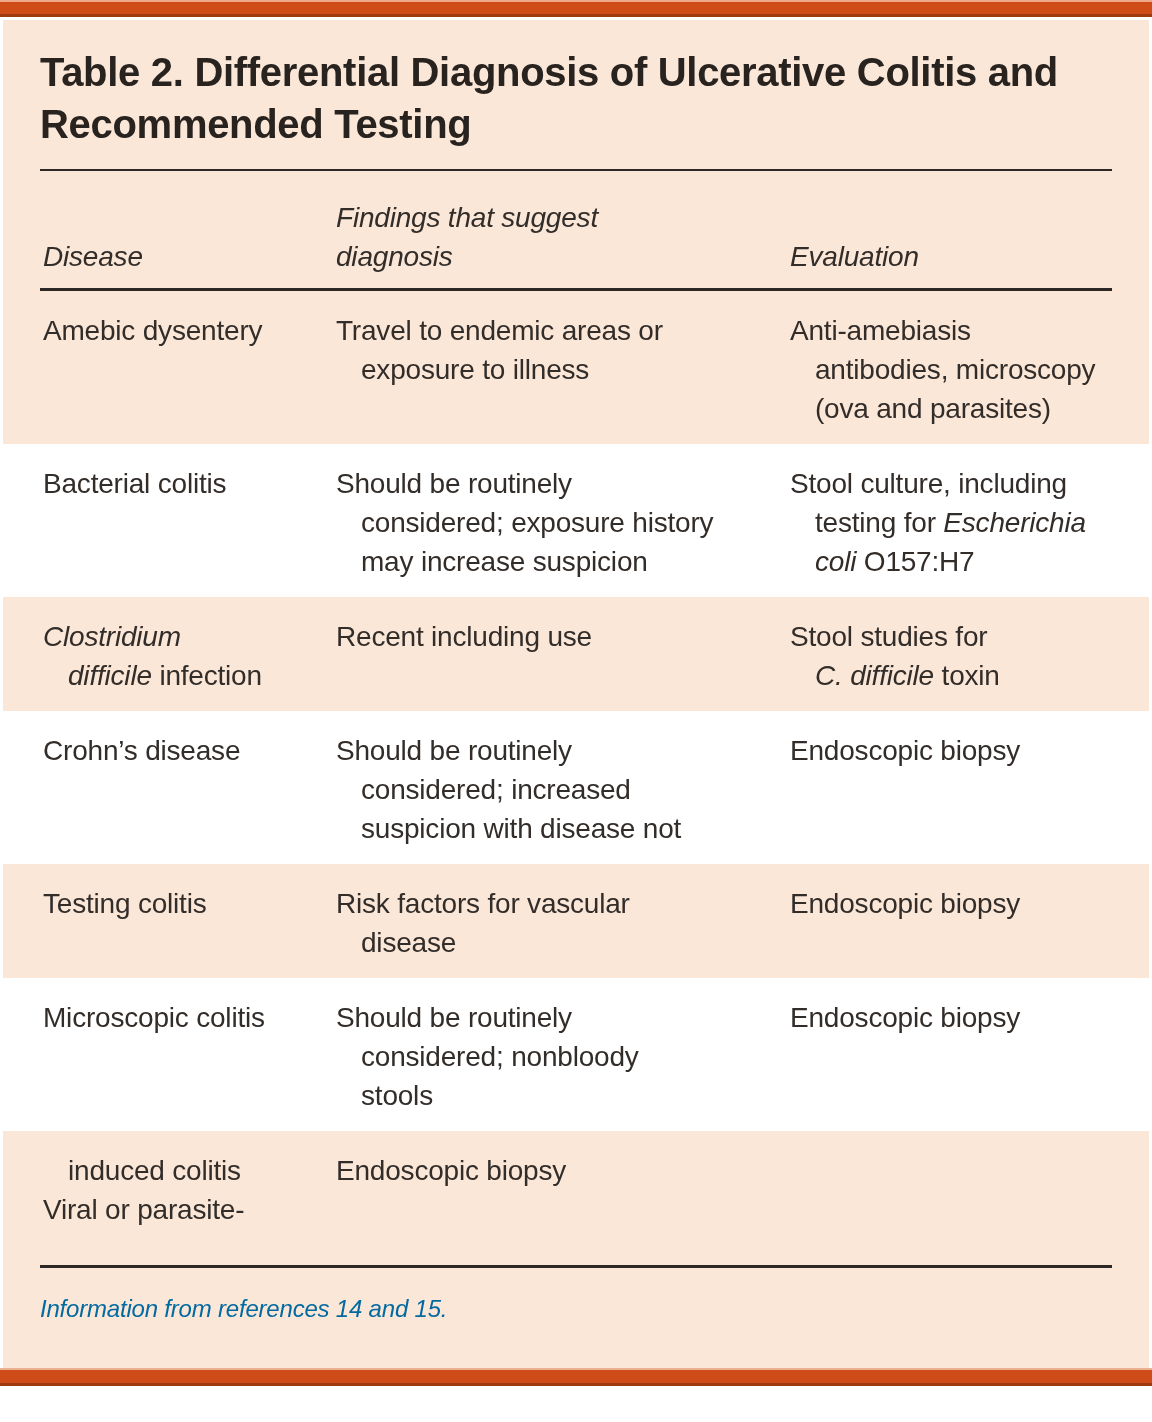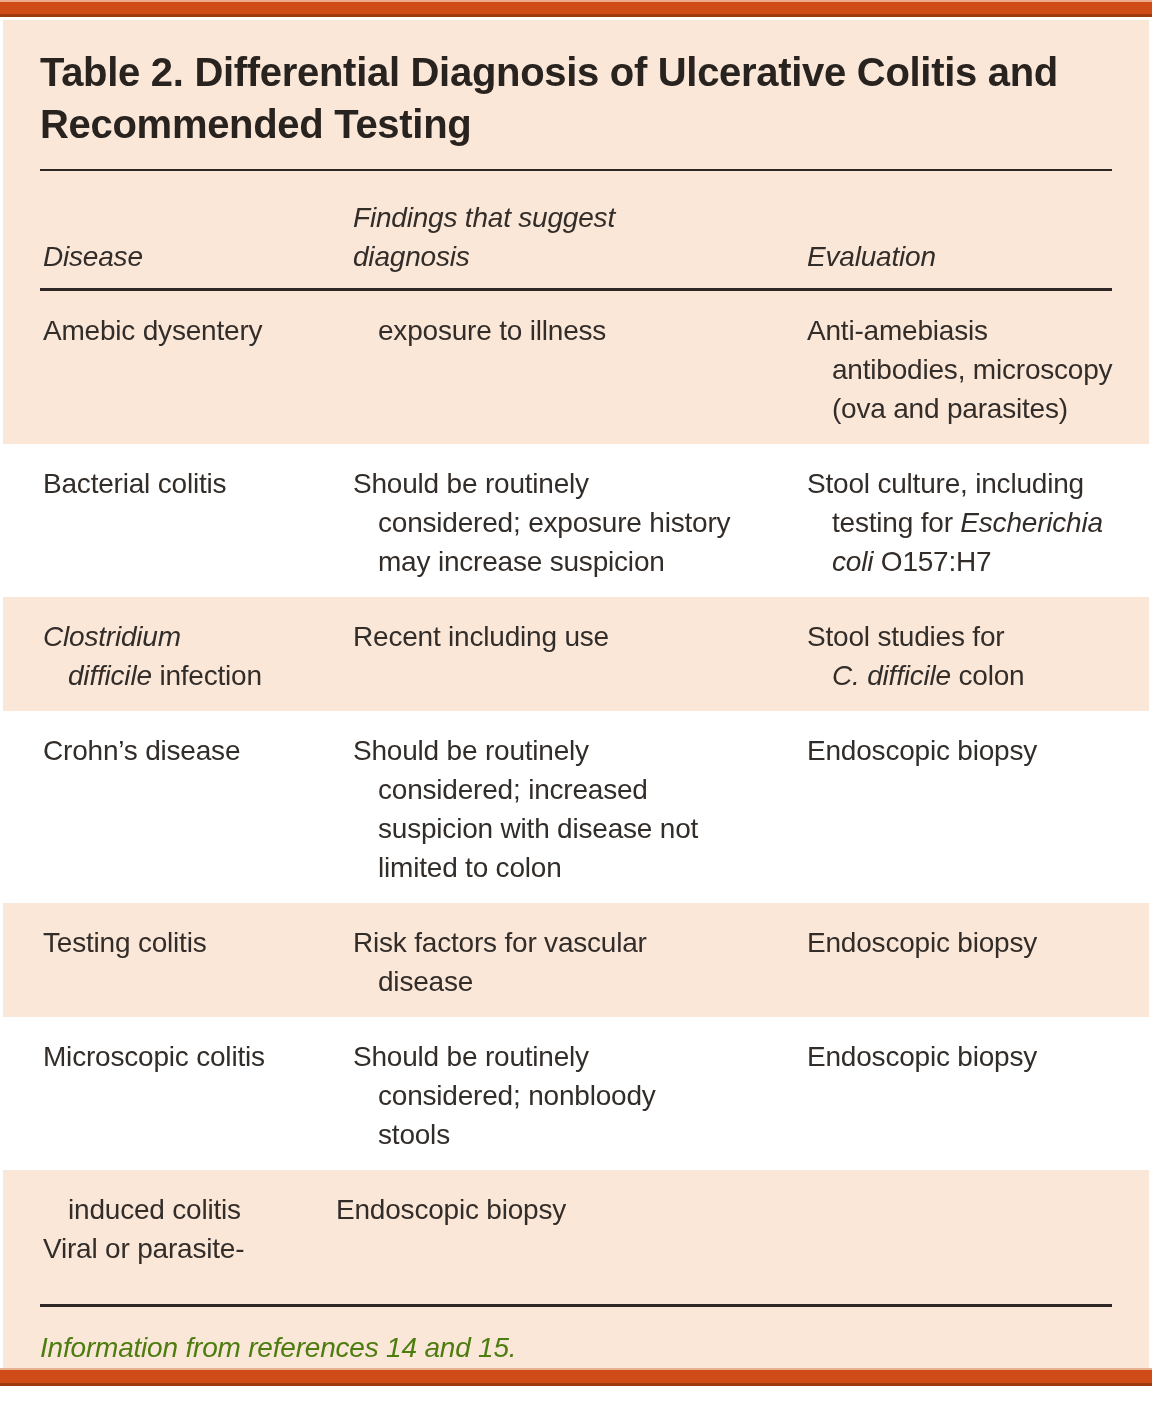--- a/index.html
+++ b/index.html
@@ -62,39 +62,39 @@
     align-items: flex-end;
     font-style: italic;
     font-size: 28px;
     line-height: 39px;
     padding: 27px 0 12px 0;
     color: #332d2a;
   }
 
   .row { display: flex; padding: 20px 0 16px 0; border-radius: 16px; }
   .col1 { width: 333px; padding-left: 40px; flex: 0 0 auto; }
-  .col2 { width: 454px; flex: 0 0 auto; margin-left: 17px; }
+  .col2 { width: 454px; flex: 0 0 auto; }
   .col3 { width: 365px; flex: 0 0 auto; }
 
   .cell, .colhead {
     font-size: 28px;
     line-height: 39px;
     letter-spacing: -0.2px;
   }
   .tline { white-space: nowrap; }
   .cell .tline.cont { padding-left: 25px; }
   .it { font-style: italic; }
 
   .foot-spacer { height: 20px; }
   .footnote {
     padding: 22px 37px 0 37px;
     font-style: italic;
-    font-size: 28px;
+    font-size: 24px;
     line-height: 38px;
-    color: #4d7c0f;
+    color: #0369a1;
     letter-spacing: -0.2px;
   }
 </style>
 </head>
 <body>
 
 <div class="page">
   <div class="topbar"></div>
 
   <div class="content">
@@ -117,20 +117,21 @@
             <div class="tline"><span>Evaluation</span></div>
           </div>
       </div>
       <div class="rule r-head"></div>
 
       <div class="row">
         <div class="cell col1">
             <div class="tline"><span>Amebic dysentery</span></div>
           </div>
         <div class="cell col2">
+            <div class="tline"><span>Travel to endemic areas or</span></div>
             <div class="tline cont"><span>exposure to illness</span></div>
           </div>
         <div class="cell col3">
             <div class="tline"><span>Anti-amebiasis</span></div>
             <div class="tline cont"><span>antibodies, microscopy</span></div>
             <div class="tline cont"><span>(ova and parasites)</span></div>
           </div>
       </div>
     </div>
 
@@ -156,35 +157,34 @@
       <div class="row">
         <div class="cell col1">
             <div class="tline"><span class="it">Clostridium</span></div>
             <div class="tline cont"><span class="it">difficile</span><span> infection</span></div>
           </div>
         <div class="cell col2">
             <div class="tline"><span>Recent including use</span></div>
           </div>
         <div class="cell col3">
             <div class="tline"><span>Stool studies for</span></div>
-            <div class="tline cont"><span class="it">C. difficile</span><span> colon</span></div>
+            <div class="tline cont"><span class="it">C. difficile</span><span> toxin</span></div>
           </div>
       </div>
     </div>
 
     <div class="band">
       <div class="row">
         <div class="cell col1">
             <div class="tline"><span>Crohn’s disease</span></div>
           </div>
         <div class="cell col2">
             <div class="tline"><span>Should be routinely</span></div>
             <div class="tline cont"><span>considered; increased</span></div>
             <div class="tline cont"><span>suspicion with disease not</span></div>
-            <div class="tline cont"><span>limited to colon</span></div>
           </div>
         <div class="cell col3">
             <div class="tline"><span>Endoscopic biopsy</span></div>
           </div>
       </div>
     </div>
 
     <div class="band peach">
       <div class="row">
         <div class="cell col1">

